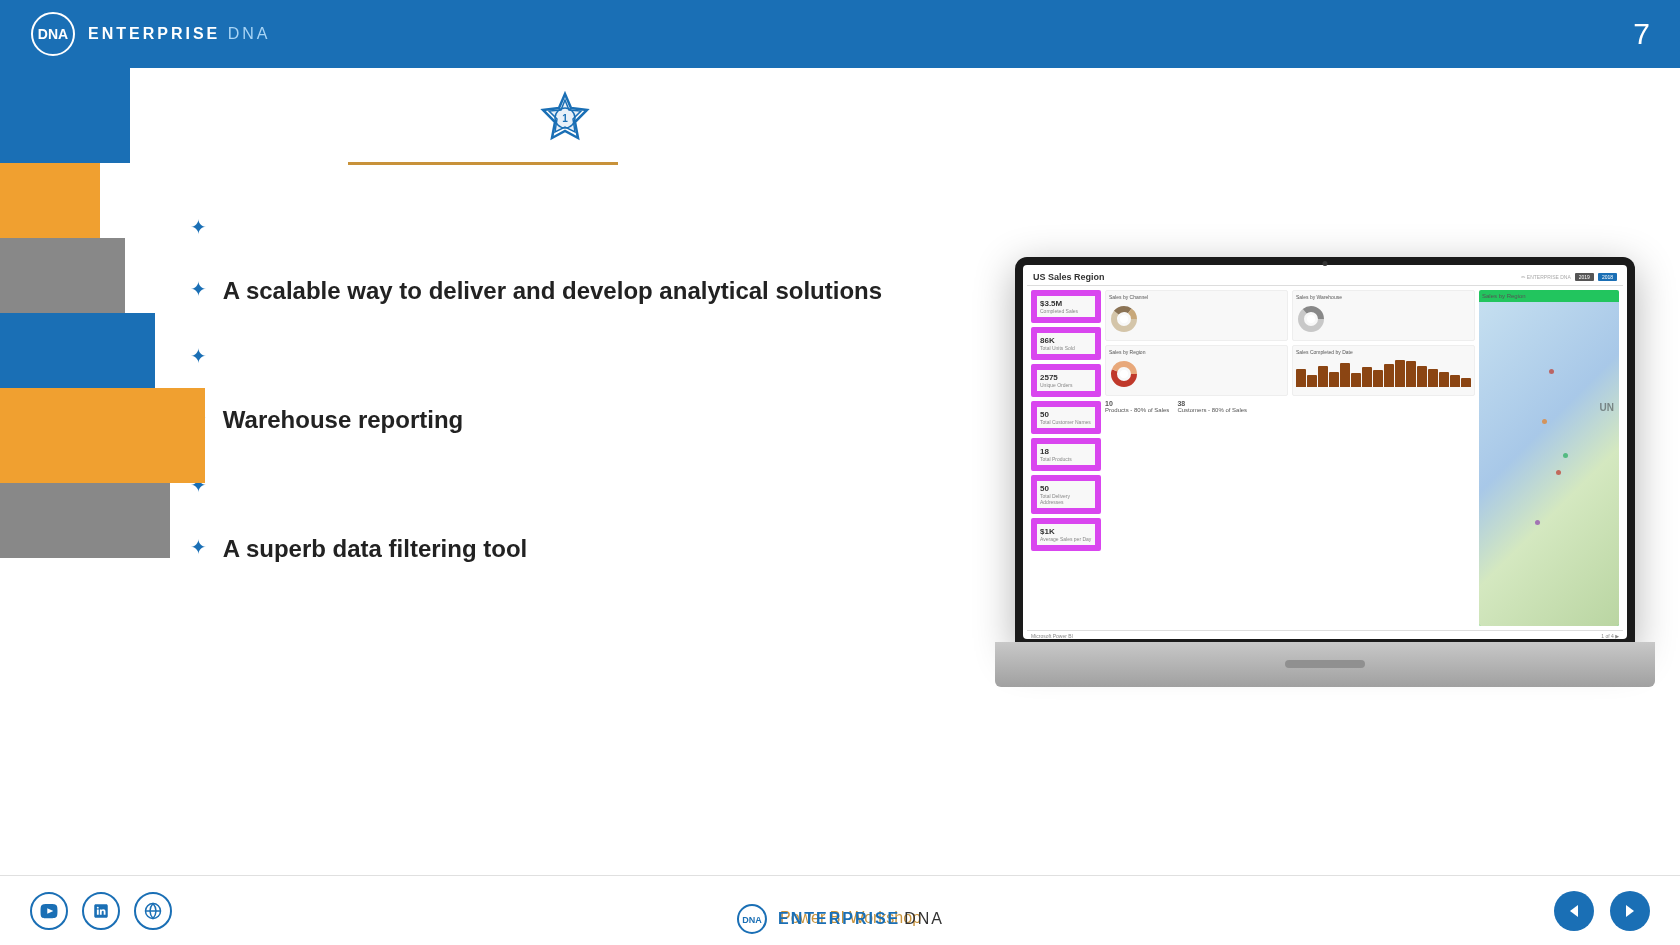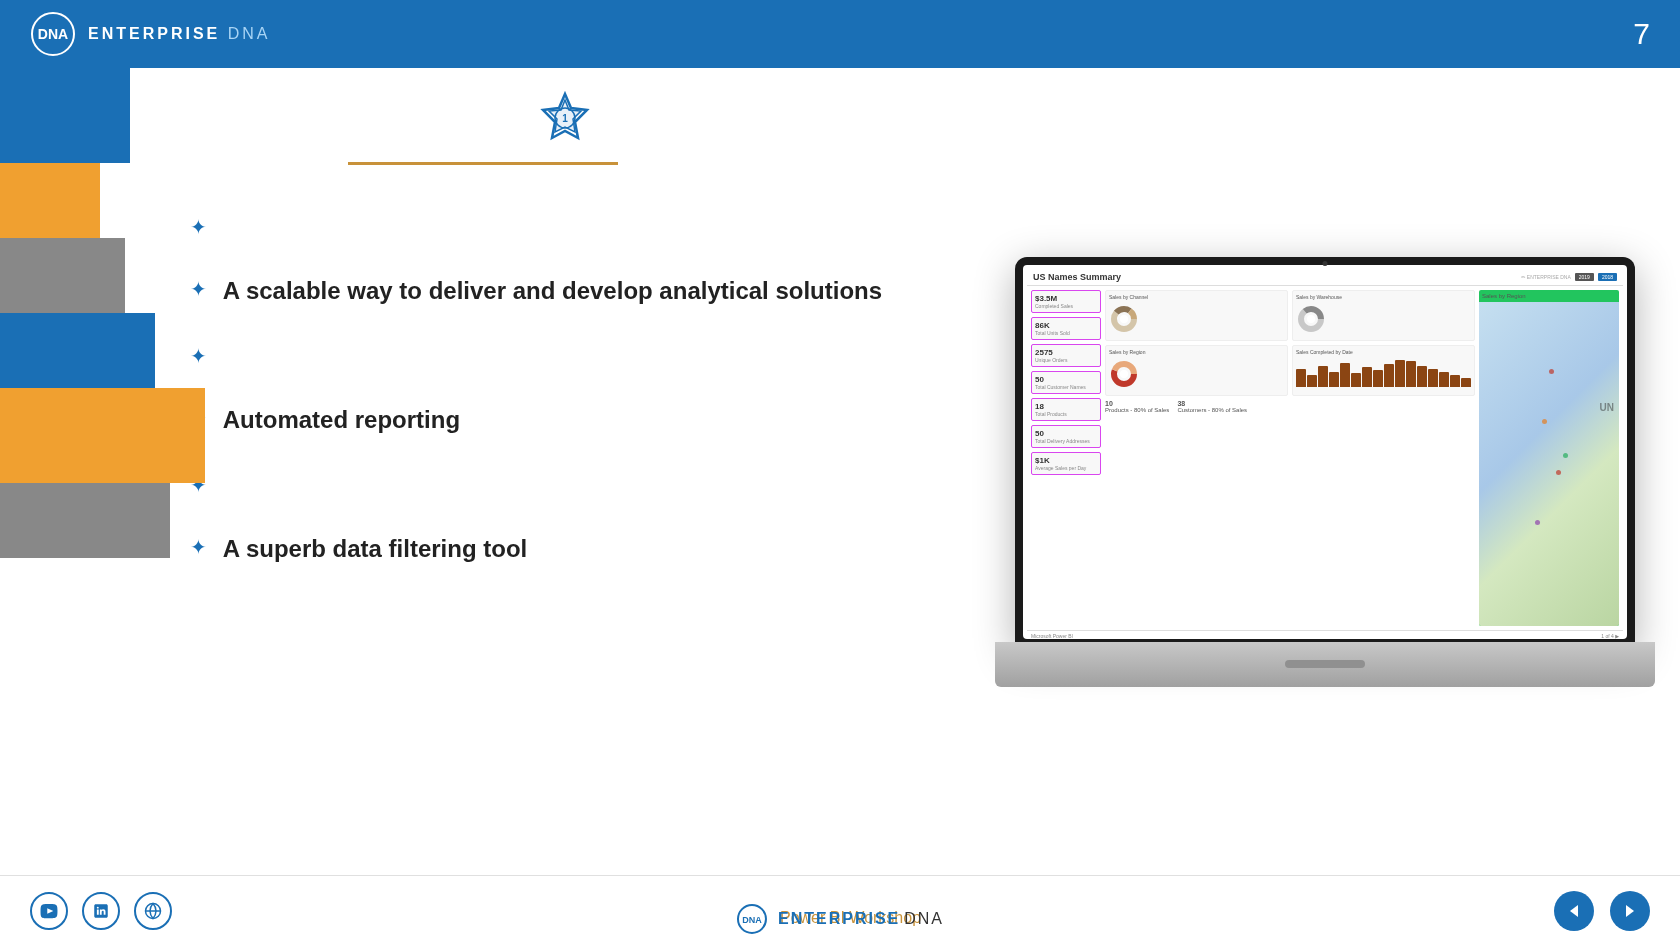--- a/index.html
+++ b/index.html
@@ -185,21 +185,21 @@
       height: calc(100% - 22px);
     }
     .dash-left {
       width: 70px;
       display: flex;
       flex-direction: column;
       gap: 4px;
     }
     .kpi-card {
       background: #f8f8f8;
-      border: 1px solid #d946ef;
+      border: 6px solid #d946ef;
       padding: 3px;
       border-radius: 2px;
     }
     .kpi-value {
       font-size: 8px;
       font-weight: 700;
       color: #333;
     }
     .kpi-label {
       font-size: 5px;
@@ -378,21 +378,21 @@
         <span class="feature-icon">✦</span>
         <span class="feature-text">A scalable way to deliver and develop analytical solutions</span>
       </div>
 
       <div class="feature-item">
         <span class="feature-icon">✦</span>
       </div>
 
       <div class="feature-item">
         <span class="feature-icon">✦</span>
-        <span class="feature-text">Automated reporting</span>
+        <span class="feature-text">Warehouse reporting</span>
       </div>
 
       <div class="feature-item">
         <span class="feature-icon">✦</span>
       </div>
 
       <div class="feature-item">
         <span class="feature-icon">✦</span>
         <span class="feature-text">A superb data filtering tool</span>
       </div>
@@ -403,21 +403,21 @@
   <div class="right-image">
     <div class="laptop">
       <div class="laptop-screen-frame">
 
         <div style="position:absolute;top:4px;left:50%;transform:translateX(-50%);width:5px;height:5px;border-radius:50%;background:#333;z-index:10;"></div>
         <div class="laptop-screen">
 
           <div class="dashboard">
 
             <div class="dash-header">
-              <span class="dash-title">US Names Summary</span>
+              <span class="dash-title">US Sales Region</span>
               <div style="display:flex;gap:4px;align-items:center;">
                 <span style="font-size:5px;color:#aaa;">✏ ENTERPRISE DNA</span>
                 <div style="background:#555;color:white;padding:1px 4px;font-size:5px;border-radius:1px;">2019</div>
                 <div style="background:#1a6fb5;color:white;padding:1px 4px;font-size:5px;border-radius:1px;">2018</div>
               </div>
             </div>
 
             <div class="dash-body">
 
               <div class="dash-left">

